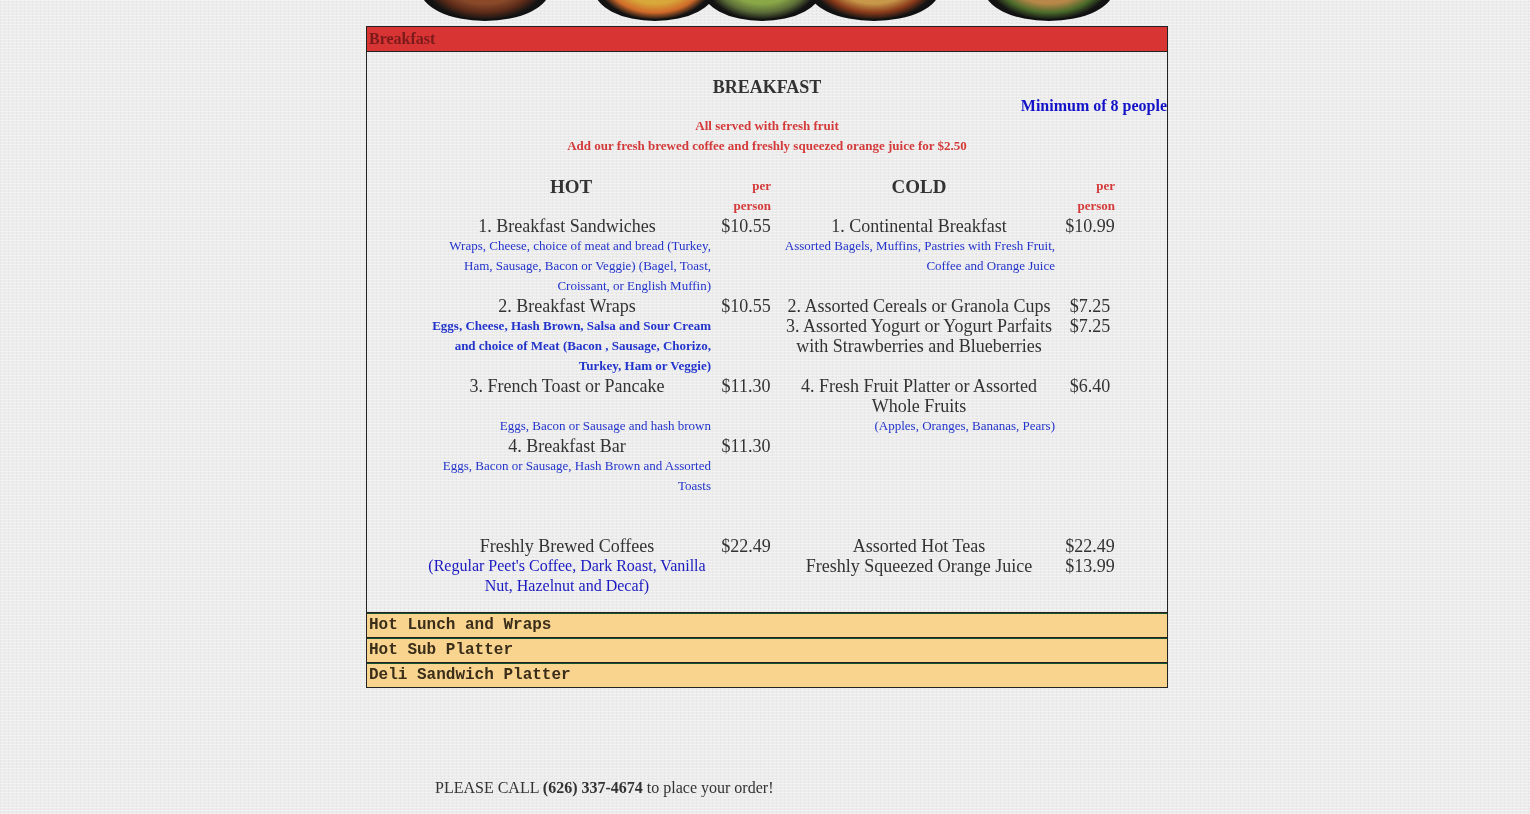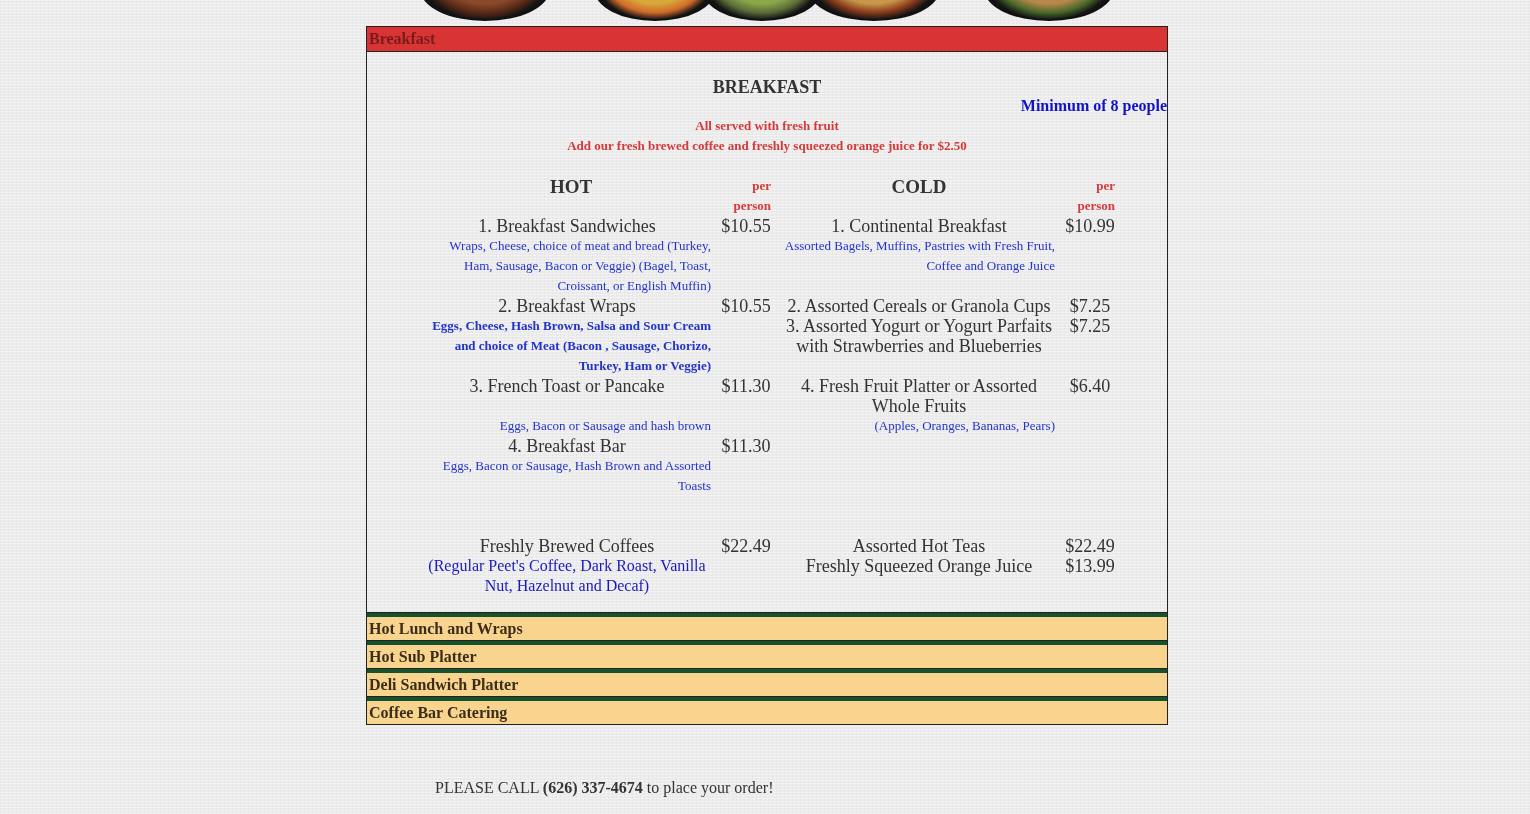--- a/index.html
+++ b/index.html
@@ -22,21 +22,21 @@
   .menu {
     position: absolute; left: 366px; top: 26px; width: 800px;
     border: 1px solid #222; border-bottom: none;
   }
   .section-bar {
     height: 24px; line-height: 24px; padding-left: 2px;
     font-weight: bold; font-size: 16px; cursor: pointer;
     border-bottom: 1px solid #222;
   }
   .section-bar.active { background: #d93434; color: #7a1a1a; }
-  .section-bar.collapsed { background: #f8d48e; color: #3a2e1a; border-top: 4px solid #14532d; height: 23px; line-height: 23px; }
+  .section-bar.collapsed { background: #f8d48e; color: #3a2e1a; border-top: 1px solid #14532d; height: 23px; line-height: 23px; font-family: Liberation Mono, monospace; }
   .panel { height: 560px; position: relative; border-bottom: 1px solid #222; }
   .t-title { position: absolute; left: 0; width: 800px; top: 0; font-size: 18px; font-weight: bold; color: #333; line-height: 22px; text-align: center; }
   .t-min { position: absolute; left: 0; width: 800px; top: 20px; font-size: 16px; font-weight: bold; color: #1212c8; line-height: 20px; text-align: right; }
   .t-fruit, .t-add { position: absolute; left: 0; width: 800px; font-size: 13px; font-weight: bold; color: #d43a3a; line-height: 20px; text-align: center; }
   .t-fruit { top: 40px; }
   .t-add { top: 60px; }
   .abs { position: absolute; }
   .colhead { font-size: 19px; font-weight: bold; color: #333; text-align: center; line-height: 22px; }
   .perperson { font-size: 13px; font-weight: bold; color: #d43a3a; text-align: right; line-height: 20px; width: 50px; }
   .item { font-size: 18px; color: #333; line-height: 20px; text-align: center; }
@@ -117,18 +117,17 @@
     <div class="abs item" style="left:412px; width:280px; top:484px;">Assorted Hot Teas</div>
     <div class="abs price" style="left:693px; top:484px;">$22.49</div>
 
     <div class="abs item" style="left:412px; width:280px; top:504px;">Freshly Squeezed Orange Juice</div>
     <div class="abs price" style="left:693px; top:504px;">$13.99</div>
   </div>
 
   <div class="section-bar collapsed">Hot Lunch and Wraps</div>
   <div class="section-bar collapsed">Hot Sub Platter</div>
   <div class="section-bar collapsed">Deli Sandwich Platter</div>
-  <div class="section-bar collapsed">Coffee Bar Catering</div>
 </div>
 
 <div class="footer">
   <span>PLEASE CALL </span><b>(626) 337-4674</b><span> to place your order!</span>
 </div>
 
 </body></html>

